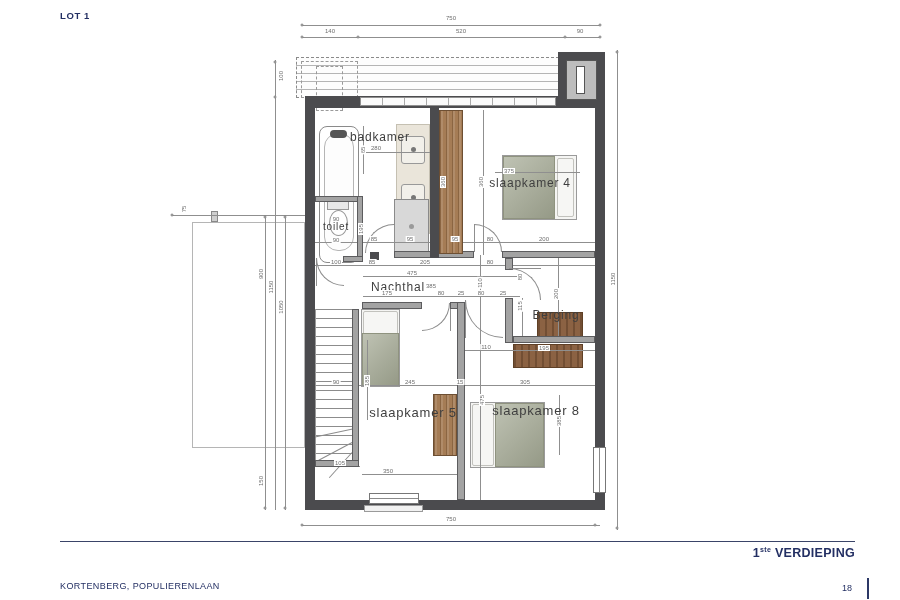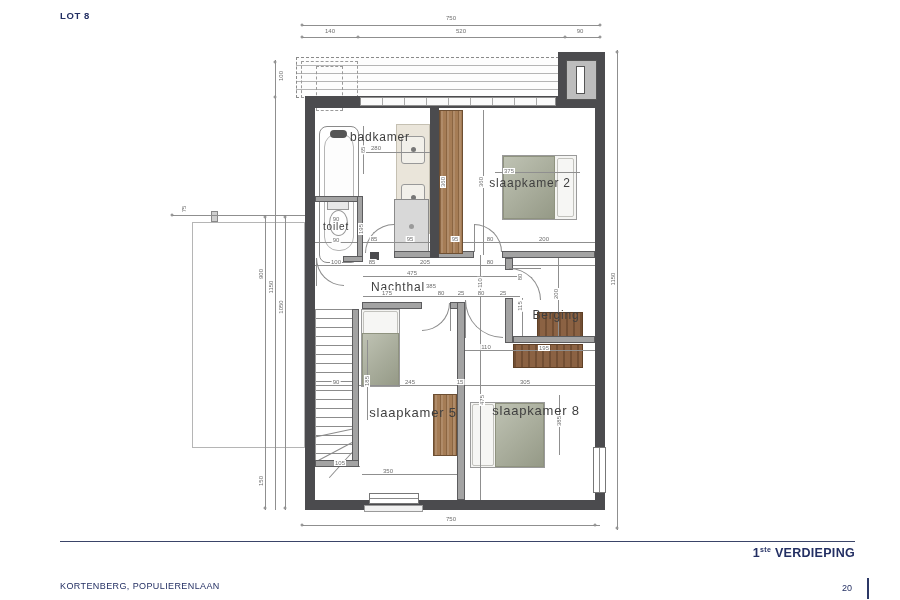--- a/index.html
+++ b/index.html
@@ -39,21 +39,21 @@
   .f-title{position:absolute;right:45px;top:546px;font-size:12.5px;font-weight:bold;color:#232f63;letter-spacing:.3px;}
   .f-title sup{font-size:7px;}
   .f-project{position:absolute;left:60px;top:581px;font-size:9px;color:#232f63;letter-spacing:.4px;}
   .f-page{position:absolute;right:48px;top:583px;font-size:9px;color:#232f63;}
   .f-bar{position:absolute;left:867px;top:578px;width:2px;height:21px;background:#2c3866;}
 </style>
 </head>
 <body>
 
 <div id="canvas">
-  <div class="lot">LOT 8</div>
+  <div class="lot">LOT 1</div>
 
   <div id="plan">
       <div class="dash-strip" style="left: 296px; top: 57px; width: 303px; height: 41px;"></div>
       <div class="dash-box" style="left: 301px; top: 61px; width: 57px; height: 37px;"></div>
       <div class="dash-box" style="left: 316px; top: 66px; width: 27px; height: 45px;"></div>
       <div class="terrace" style="left: 192px; top: 222px; width: 113px; height: 226px;"></div>
       <div style="left: 211px; top: 211px; width: 7px; height: 11px; background: rgb(207, 207, 207); border: 1px solid rgb(136, 136, 136);"></div>
       <div style="left: 319px; top: 126px; width: 40px; height: 137px; background: rgb(255, 255, 255); border: 1px solid rgb(138, 138, 138); border-radius: 8px;"></div>
       <div style="left: 324px; top: 133px; width: 30px; height: 118px; background: rgb(253, 253, 253); border: 1px solid rgb(181, 181, 181); border-radius: 14px;"></div>
       <div style="left: 330px; top: 130px; width: 17px; height: 8px; background: rgb(85, 85, 85); border-radius: 6px;"></div>
@@ -160,21 +160,21 @@
       <div class="winh" style="left: 369px; top: 493px; width: 50px; height: 11px;"></div>
       <div class="winv" style="left: 593px; top: 447px; width: 13px; height: 46px;"></div>
       <div class="arc tl" style="left: 365px; top: 224px; width: 29px; height: 29px;"></div>
       <div class="arc tr" style="left: 474px; top: 224px; width: 28px; height: 28px;"></div>
       <div class="arc bl" style="left: 316px; top: 258px; width: 28px; height: 28px;"></div>
       <div class="arc br" style="left: 422px; top: 303px; width: 28px; height: 28px;"></div>
       <div class="arc bl" style="left: 465px; top: 300px; width: 38px; height: 38px;"></div>
       <div class="arc tr" style="left: 509px; top: 268px; width: 32px; height: 32px;"></div>
       <div class="roomlbl" style="left: 380px; top: 137px; font-size: 12px;">badkamer</div>
       <div class="roomlbl" style="left: 336px; top: 227px; font-size: 10px;">toilet</div>
-      <div class="roomlbl" style="left: 530px; top: 183px; font-size: 12px;">slaapkamer 2</div>
+      <div class="roomlbl" style="left: 530px; top: 183px; font-size: 12px;">slaapkamer 4</div>
       <div class="roomlbl" style="left: 398px; top: 287px; font-size: 12px;">Nachthal</div>
       <div class="roomlbl" style="left: 556px; top: 315px; font-size: 12px;">Berging</div>
       <div class="roomlbl" style="left: 413px; top: 412px; font-size: 13px;">slaapkamer 5</div>
       <div class="roomlbl" style="left: 536px; top: 410px; font-size: 13px;">slaapkamer 8</div>
       <div class="dimtxt" style="left: 451px; top: 18px;">750</div>
       <div class="dimtxt" style="left: 330px; top: 31px;">140</div>
       <div class="dimtxt" style="left: 461px; top: 31px;">520</div>
       <div class="dimtxt" style="left: 580px; top: 31px;">90</div>
       <div class="dimtxt rot" style="left: 184px; top: 209px;">75</div>
       <div class="dimtxt rot" style="left: 281px; top: 76px;">100</div>
@@ -221,15 +221,15 @@
       <div class="dimtxt" style="left: 544px; top: 348px;">195</div>
       <div class="dimtxt rot" style="left: 482px; top: 400px;">475</div>
       <div class="dimtxt rot" style="left: 559px; top: 421px;">385</div>
       <div class="dimtxt" style="left: 340px; top: 463px;">105</div>
       <div class="dimtxt" style="left: 388px; top: 471px;">350</div>
     </div>
 
   <div class="f-rule"></div>
   <div class="f-title"><span>1</span><sup>ste</sup><span> VERDIEPING</span></div>
   <div class="f-project">KORTENBERG, POPULIERENLAAN</div>
-  <div class="f-page">20</div>
+  <div class="f-page">18</div>
   <div class="f-bar"></div>
 </div>
 
 </body></html>

